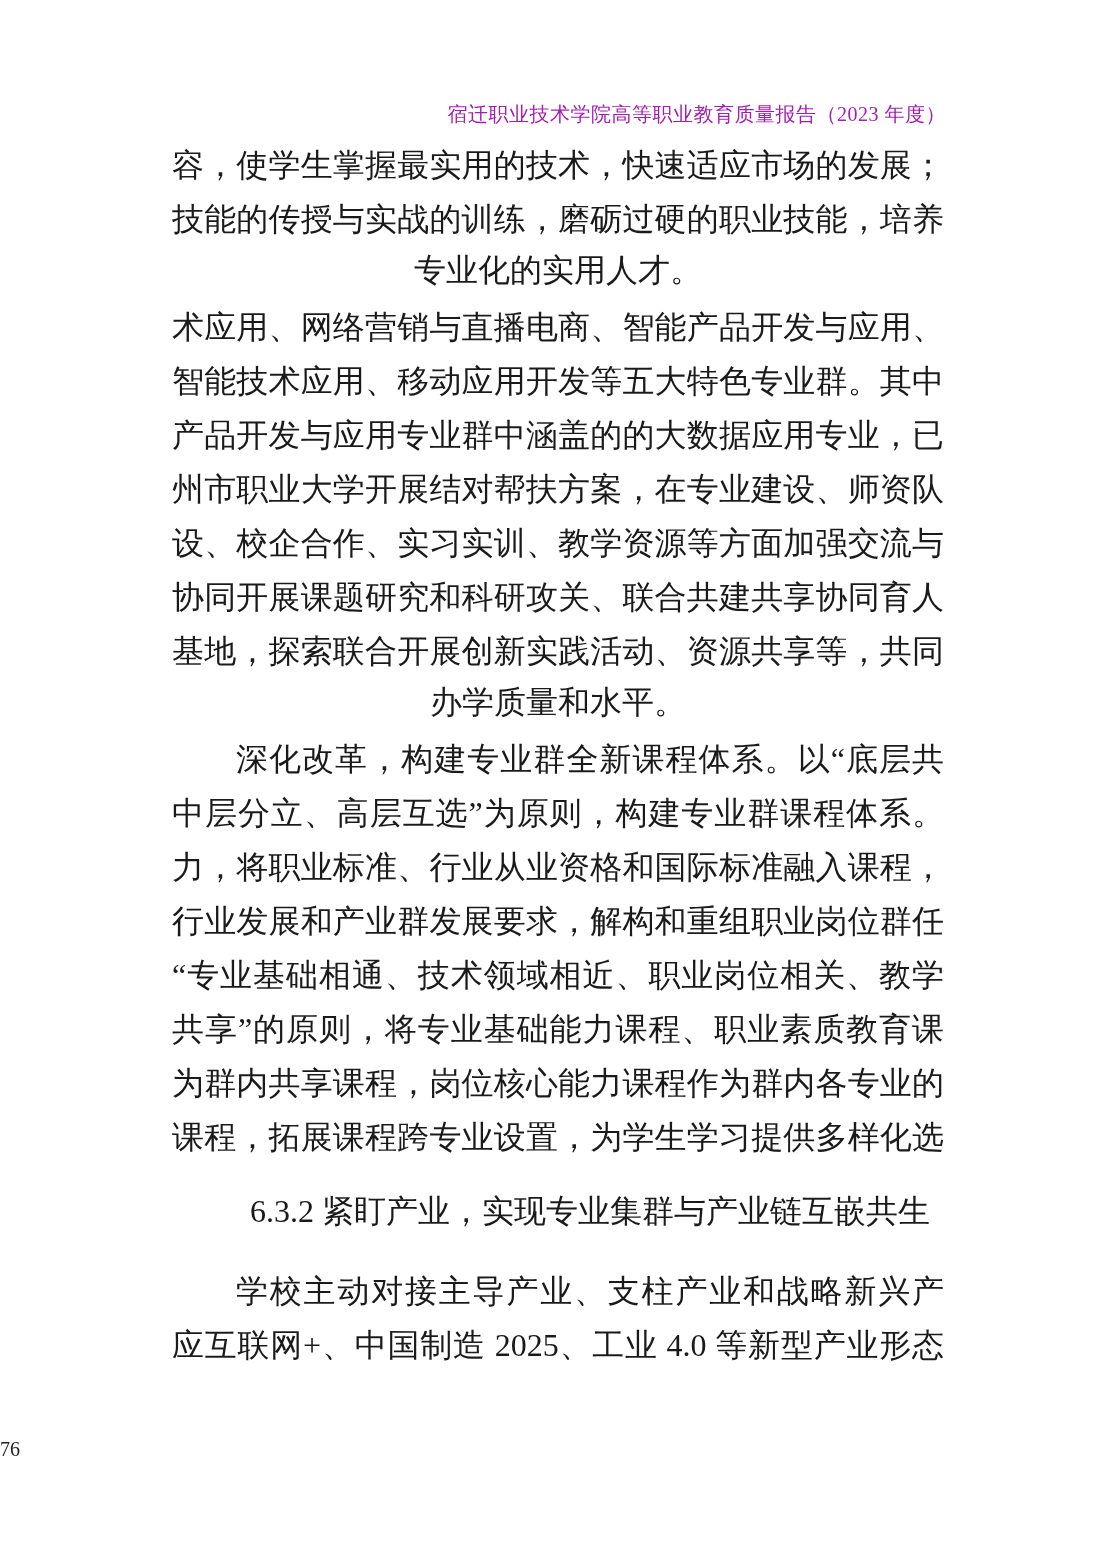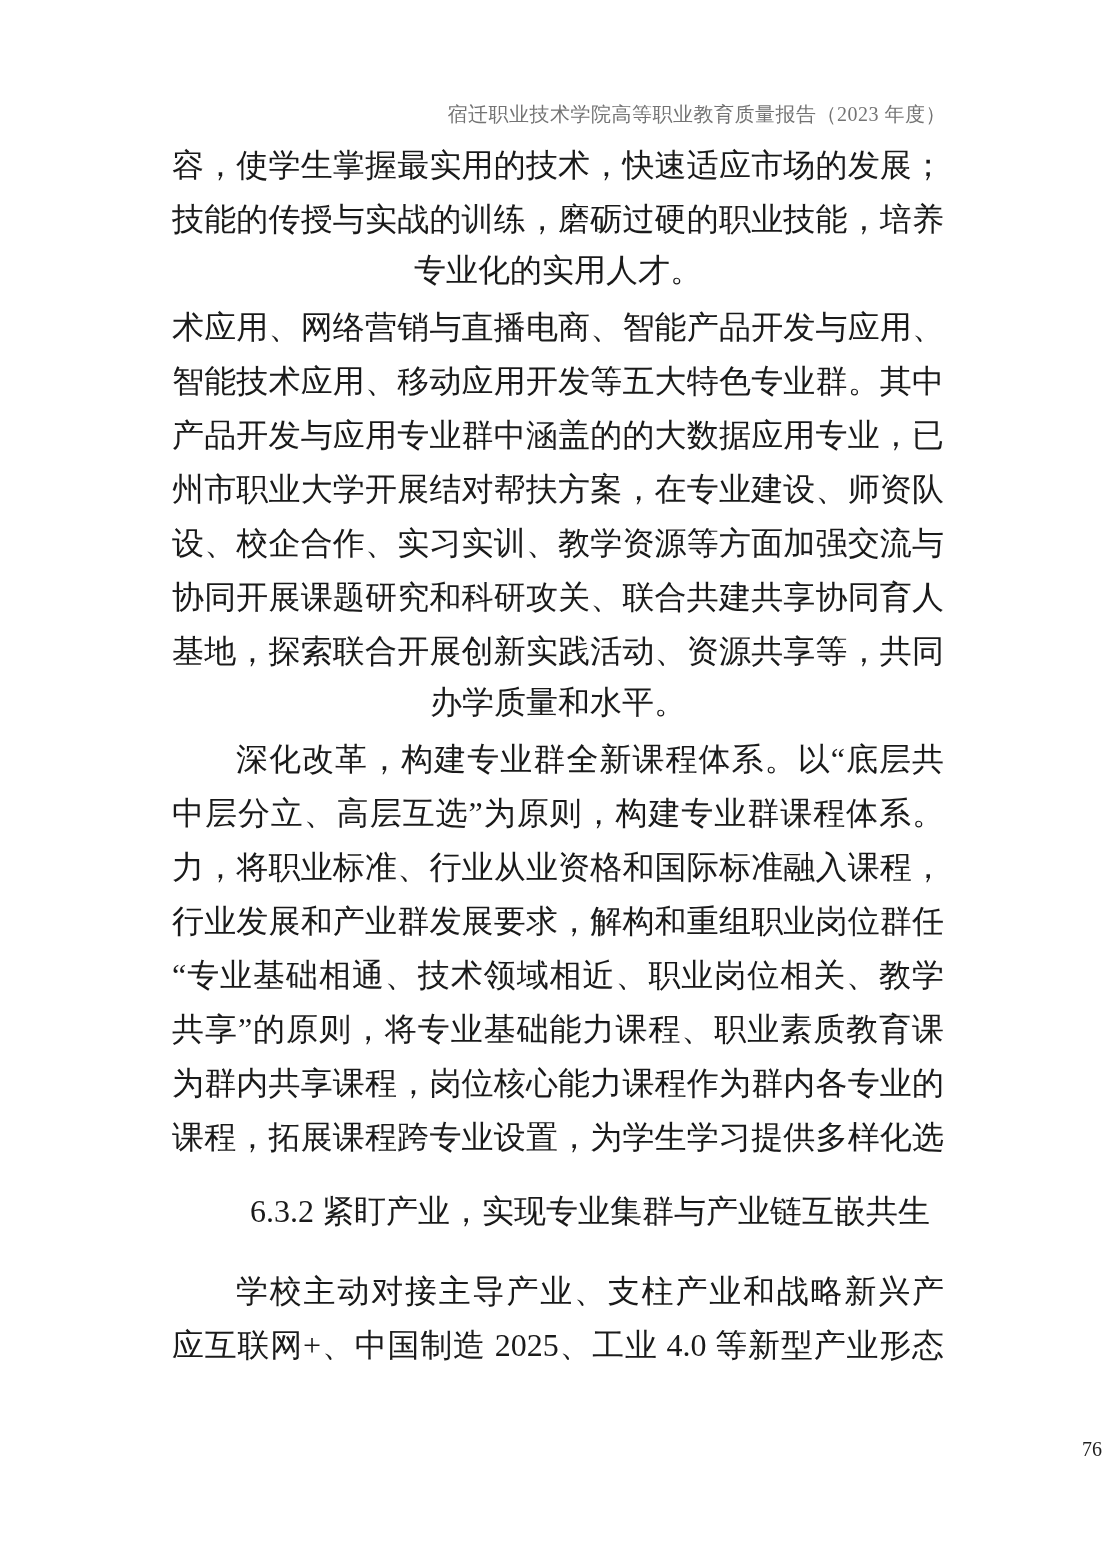--- a/index.html
+++ b/index.html
@@ -15,21 +15,21 @@
       font-family: "Liberation Serif", "DejaVu Serif", serif;
       color: #1a1a1a;
       overflow: hidden;
     }
     .running-header {
       position: absolute;
       top: 101px;
       right: 156px;
       font-size: 20px;
       letter-spacing: 0.5px;
-      color: #737373;
+      color: #a21caf;
       white-space: nowrap;
     }
     .body-text {
       position: absolute;
       left: 172px;
       top: 138px;
       width: 772px;
       font-size: 32px;
     }
     .line {
@@ -54,21 +54,21 @@
       line-height: 54px;
       margin: 20px 0 26px 0;
       text-indent: 2em;
       text-align: center;
     }
     .page-number {
       position: absolute;
       top: 1438px;
       left: 0;
       width: 100%;
-      text-align: right;
+      text-align: left;
       font-size: 20px;
       color: #1f1f1f;
     }
   </style>
 </head>
 <body>
 
 <div class="page">
 
   <div class="running-header">宿迁职业技术学院高等职业教育质量报告（2023 年度）</div>

